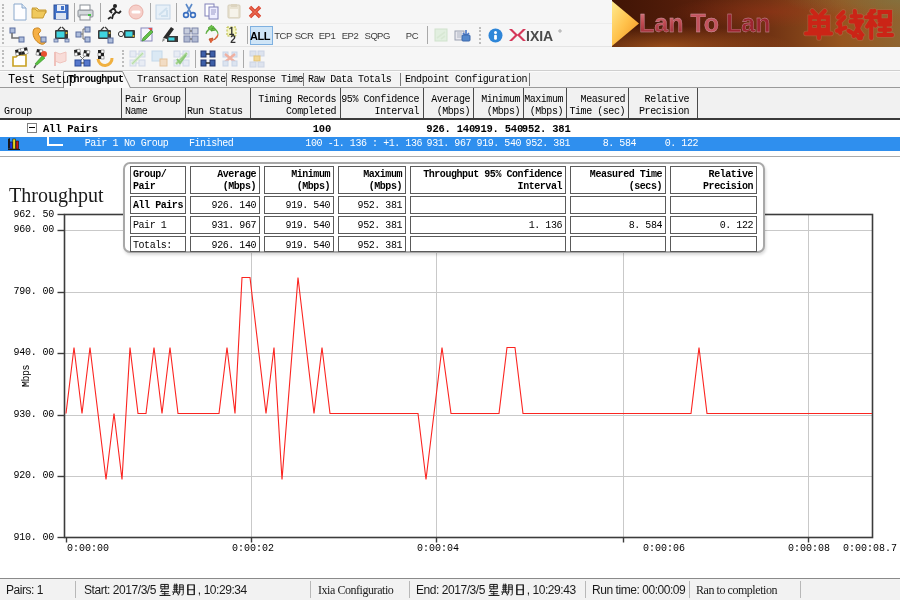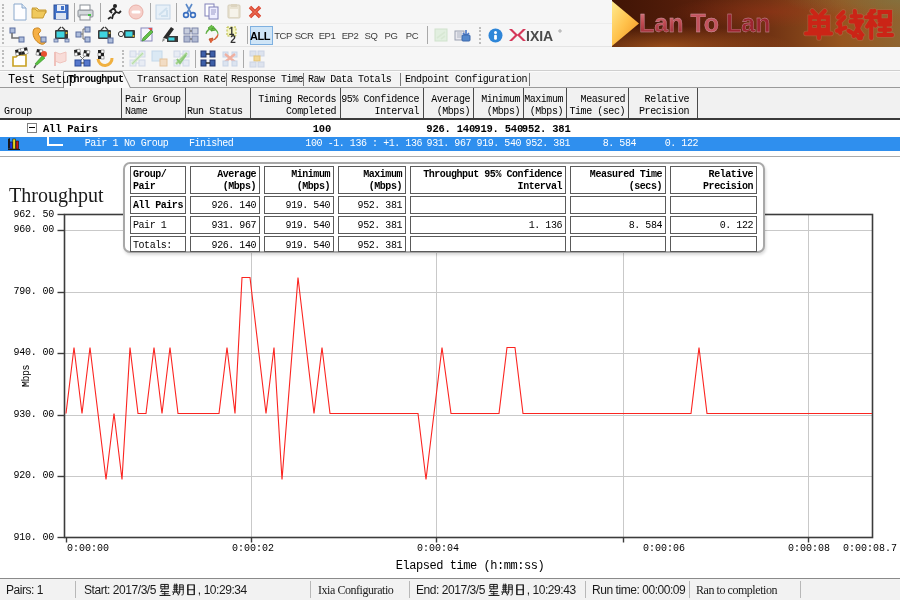--- a/index.html
+++ b/index.html
@@ -145,21 +145,21 @@
       <text x="7" y="17" font-size="10" font-weight="bold" text-anchor="middle" fill="#333" font-family="Liberation Sans">2</text>
     </svg>
 <div class="sep" style="left:247px;top:26px;height:18px"></div>
 <div class="abs" style="left:250px;top:26px;width:23px;height:19px;background:#cfe5f7;border:1px solid #7eb0e0"></div>
 <div class="t sans" style="left:250px;top:30px;width:41px;font-weight:bold;font-size:11px;font-family:'Liberation Sans'">ALL</div>
 <div class="t" style="left:269px;top:30px;width:28px;text-align:center;font-size:9.5px;color:#3c3c3c;font-family:'Liberation Sans',sans-serif">TCP</div>
 <div class="t" style="left:290px;top:30px;width:28px;text-align:center;font-size:9.5px;color:#3c3c3c;font-family:'Liberation Sans',sans-serif">SCR</div>
 <div class="t" style="left:313px;top:30px;width:28px;text-align:center;font-size:9.5px;color:#3c3c3c;font-family:'Liberation Sans',sans-serif">EP1</div>
 <div class="t" style="left:336px;top:30px;width:28px;text-align:center;font-size:9.5px;color:#3c3c3c;font-family:'Liberation Sans',sans-serif">EP2</div>
 <div class="t" style="left:357px;top:30px;width:28px;text-align:center;font-size:9.5px;color:#3c3c3c;font-family:'Liberation Sans',sans-serif">SQ</div>
-<div class="t" style="left:377px;top:30px;width:28px;text-align:center;font-size:9.5px;color:#3c3c3c;font-family:'Liberation Sans',sans-serif">PG</div>
+<div class="t" style="left:377px;top:30px;width:28px;font-size:9.5px;color:#3c3c3c;font-family:'Liberation Sans',sans-serif">PG</div>
 <div class="t" style="left:398px;top:30px;width:28px;text-align:center;font-size:9.5px;color:#3c3c3c;font-family:'Liberation Sans',sans-serif">PC</div>
 <div class="sep" style="left:427px;top:26px;height:18px"></div>
 <svg class="abs" style="left:433px;top:27px" width="17" height="17" viewBox="0 0 17 17">
       <rect x="2" y="2" width="12" height="12" fill="#e2efe0" stroke="#cfe2cc"></rect>
       <path d="M4 11l8-6M8 12l4-3" stroke="#d8e8d4" stroke-width="1.6"></path>
     </svg>
 <svg class="abs" style="left:454px;top:27px" width="17" height="17" viewBox="0 0 17 17">
       <rect x="1" y="4" width="9" height="9" fill="#e8e8ee" stroke="#9aa0b0"></rect>
       <path d="M3 6h5M3 8h5M3 10h4" stroke="#b0b6c4"></path>
       <path d="M15 2v6m0 0l-3-3m3 3l3-3" stroke="#4a78c8" stroke-width="1.6" fill="none" transform="translate(-3,1)"></path>
@@ -446,21 +446,20 @@
 <div class="t" style="right:846px;top:409px;text-align:right;font-size:10px;letter-spacing:-0.2px">930. 00</div>
 <div class="t" style="right:846px;top:470px;text-align:right;font-size:10px;letter-spacing:-0.2px">920. 00</div>
 <div class="t" style="right:846px;top:532px;text-align:right;font-size:10px;letter-spacing:-0.2px">910. 00</div>
 <div class="t" style="left:16px;top:370px;transform:rotate(-90deg);transform-origin:center">Mbps</div>
 <div class="t" style="left:67px;top:543px;letter-spacing:0">0:00:00</div>
 <div class="t" style="left:193px;top:543px;width:120px;text-align:center;letter-spacing:0">0:00:02</div>
 <div class="t" style="left:378px;top:543px;width:120px;text-align:center;letter-spacing:0">0:00:04</div>
 <div class="t" style="left:565px;top:543px;width:120px;text-align:right;letter-spacing:0">0:00:06</div>
 <div class="t" style="left:749px;top:543px;width:120px;text-align:center;letter-spacing:0">0:00:08</div>
 <div class="t" style="left:810px;top:543px;width:120px;text-align:center;letter-spacing:0">0:00:08.7</div>
-<div class="t" style="left:335px;top:560px;width:270px;text-align:center;font-size:12px">Elapsed time (h:mm:ss)</div>
 <div class="abs" style="left:123px;top:162px;width:642px;height:91px;background:#fff;border:2px solid #a8a8a8;border-radius:7px;box-shadow:1px 2px 3px rgba(0,0,0,0.15)"></div>
 <div class="cell" style="left:130px;top:166px;width:56px;height:28px"></div>
 <div class="t" style="left:133px;text-align:left;top:169px;font-weight:bold;">Group/
 Pair</div>
 <div class="cell" style="left:190px;top:166px;width:70px;height:28px"></div>
 <div class="t" style="left:190px;width:66px;text-align:right;top:169px;font-weight:bold;">Average
 (Mbps)</div>
 <div class="cell" style="left:264px;top:166px;width:70px;height:28px"></div>
 <div class="t" style="left:264px;width:66px;text-align:right;top:169px;font-weight:bold;">Minimum
 (Mbps)</div>

